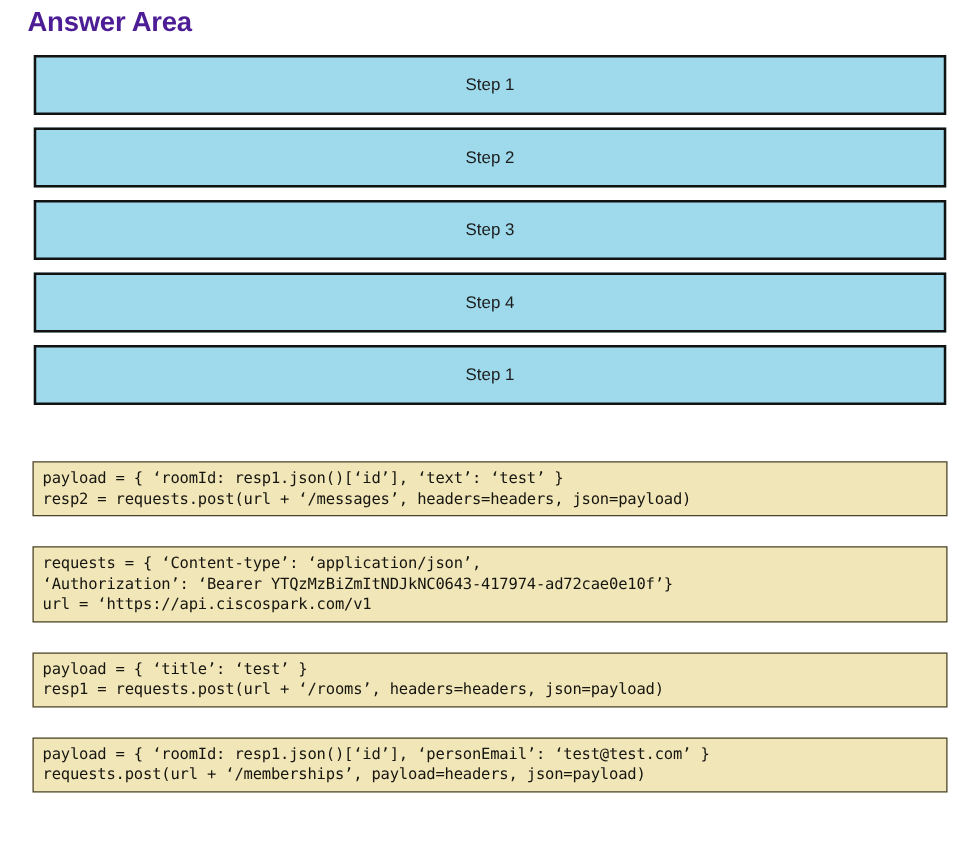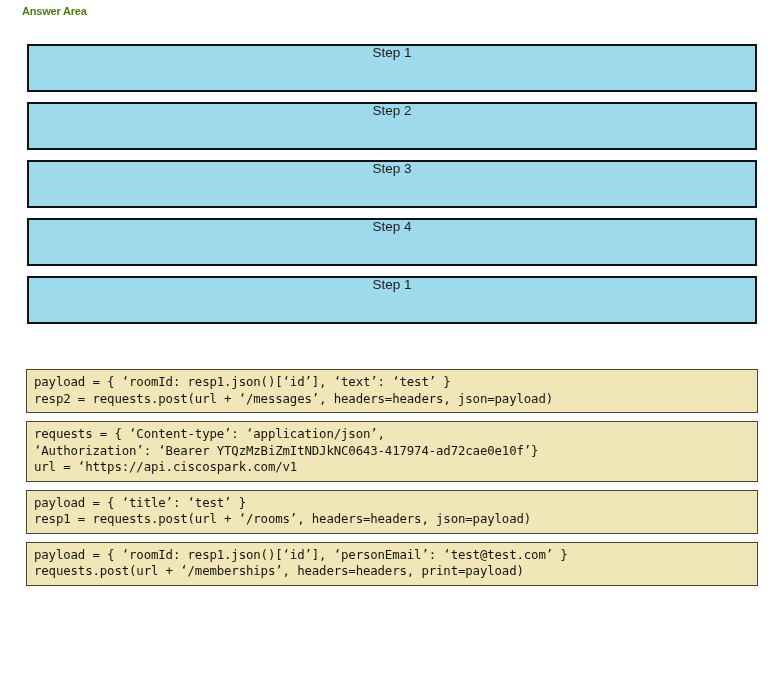--- a/index.html
+++ b/index.html
@@ -20,43 +20,43 @@
     width: 784px;
     height: 680px;
     box-sizing: border-box;
   }
 
   .page-title {
     position: absolute;
     left: 22px;
     top: 5px;
     font-family: "Liberation Sans", sans-serif;
-    font-size: 11px;
+    font-size: 22px;
     font-weight: bold;
-    color: #4d7c0f;
+    color: #4c1d95;
     letter-spacing: -0.2px;
   }
 
   
   .steps {
     position: absolute;
     left: 27px;
     top: 44px;
     width: 730px;
   }
 
   .step-box {
     box-sizing: border-box;
     width: 730px;
     height: 48px;
     background: #9ed9ec;
     border: 2px solid #121212;
     margin-bottom: 10px;
     display: flex;
-    align-items: flex-start;
+    align-items: center;
     justify-content: center;
   }
 
   .step-label {
     font-family: "Liberation Sans", sans-serif;
     font-size: 13.5px;
     color: #1c1c1c;
     line-height: 1;
   }
 
@@ -66,21 +66,21 @@
     left: 26px;
     top: 369px;
     width: 732px;
   }
 
   .code-block {
     box-sizing: border-box;
     width: 732px;
     background: #f0e6b8;
     border: 1.5px solid #4a4430;
-    margin-bottom: 8px;
+    margin-bottom: 24px;
     padding: 4px 6px 5px 7px;
   }
 
   .code-line {
     font-family: "DejaVu Sans Mono", "Liberation Mono", monospace;
     font-size: 12.4px;
     line-height: 1.33;
     color: #15140f;
     white-space: pre;
     letter-spacing: -0.15px;
@@ -125,18 +125,18 @@
       <div class="code-line">url = ‘https://api.ciscospark.com/v1</div>
     </div>
 
     <div class="code-block">
       <div class="code-line">payload = { ‘title’: ‘test’ }</div>
       <div class="code-line">resp1 = requests.post(url + ‘/rooms’, headers=headers, json=payload)</div>
     </div>
 
     <div class="code-block">
       <div class="code-line">payload = { ‘roomId: resp1.json()[‘id’], ‘personEmail’: ‘test@test.com’ }</div>
-      <div class="code-line">requests.post(url + ‘/memberships’, headers=headers, print=payload)</div>
+      <div class="code-line">requests.post(url + ‘/memberships’, payload=headers, json=payload)</div>
     </div>
 
   </div>
 
 </div>
 
 </body></html>

